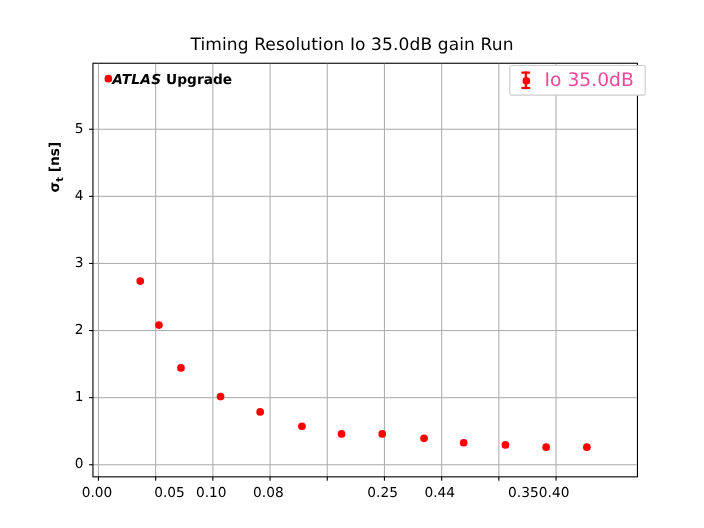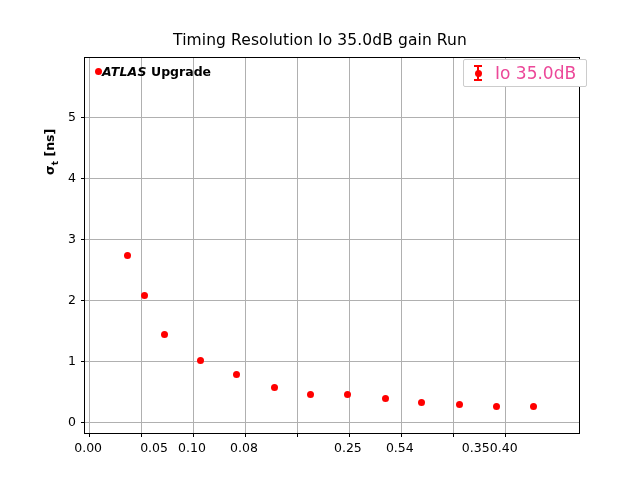--- a/index.html
+++ b/index.html
@@ -290,21 +290,21 @@
       </div>
   </div>
 
   <div id="xtick-labels">
       <div class="xticklabel" style="left: 88.1556px; top: 440px;">0.00</div>
       <div class="xticklabel" style="left: 140.101px; top: 440px; margin-left: 14px;">0.05</div>
       <div class="xticklabel" style="left: 192.046px; top: 440px;">0.10</div>
       <div class="xticklabel" style="left: 243.992px; top: 440px;">0.08</div>
       <div class="xticklabel" style="left: 295.937px; top: 440px; margin-top: 40px;">0.20</div>
       <div class="xticklabel" style="left: 347.882px; top: 440px;">0.25</div>
-      <div class="xticklabel" style="left: 399.828px; top: 440px;">0.54</div>
+      <div class="xticklabel" style="left: 399.828px; top: 440px;">0.44</div>
       <div class="xticklabel" style="left: 451.773px; top: 440px; margin-left: 24px;">0.35</div>
       <div class="xticklabel" style="left: 503.718px; top: 440px;">0.40</div>
     </div>
   <div id="ytick-labels">
       <div class="yticklabel" style="left: 48px; width: 28px; top: 421.007px;">0</div>
       <div class="yticklabel" style="left: 48px; width: 28px; top: 359.932px;">1</div>
       <div class="yticklabel" style="left: 48px; width: 28px; top: 298.857px;">2</div>
       <div class="yticklabel" style="left: 48px; width: 28px; top: 237.782px;">3</div>
       <div class="yticklabel" style="left: 48px; width: 28px; top: 176.707px;">4</div>
       <div class="yticklabel" style="left: 48px; width: 28px; top: 115.632px;">5</div>

